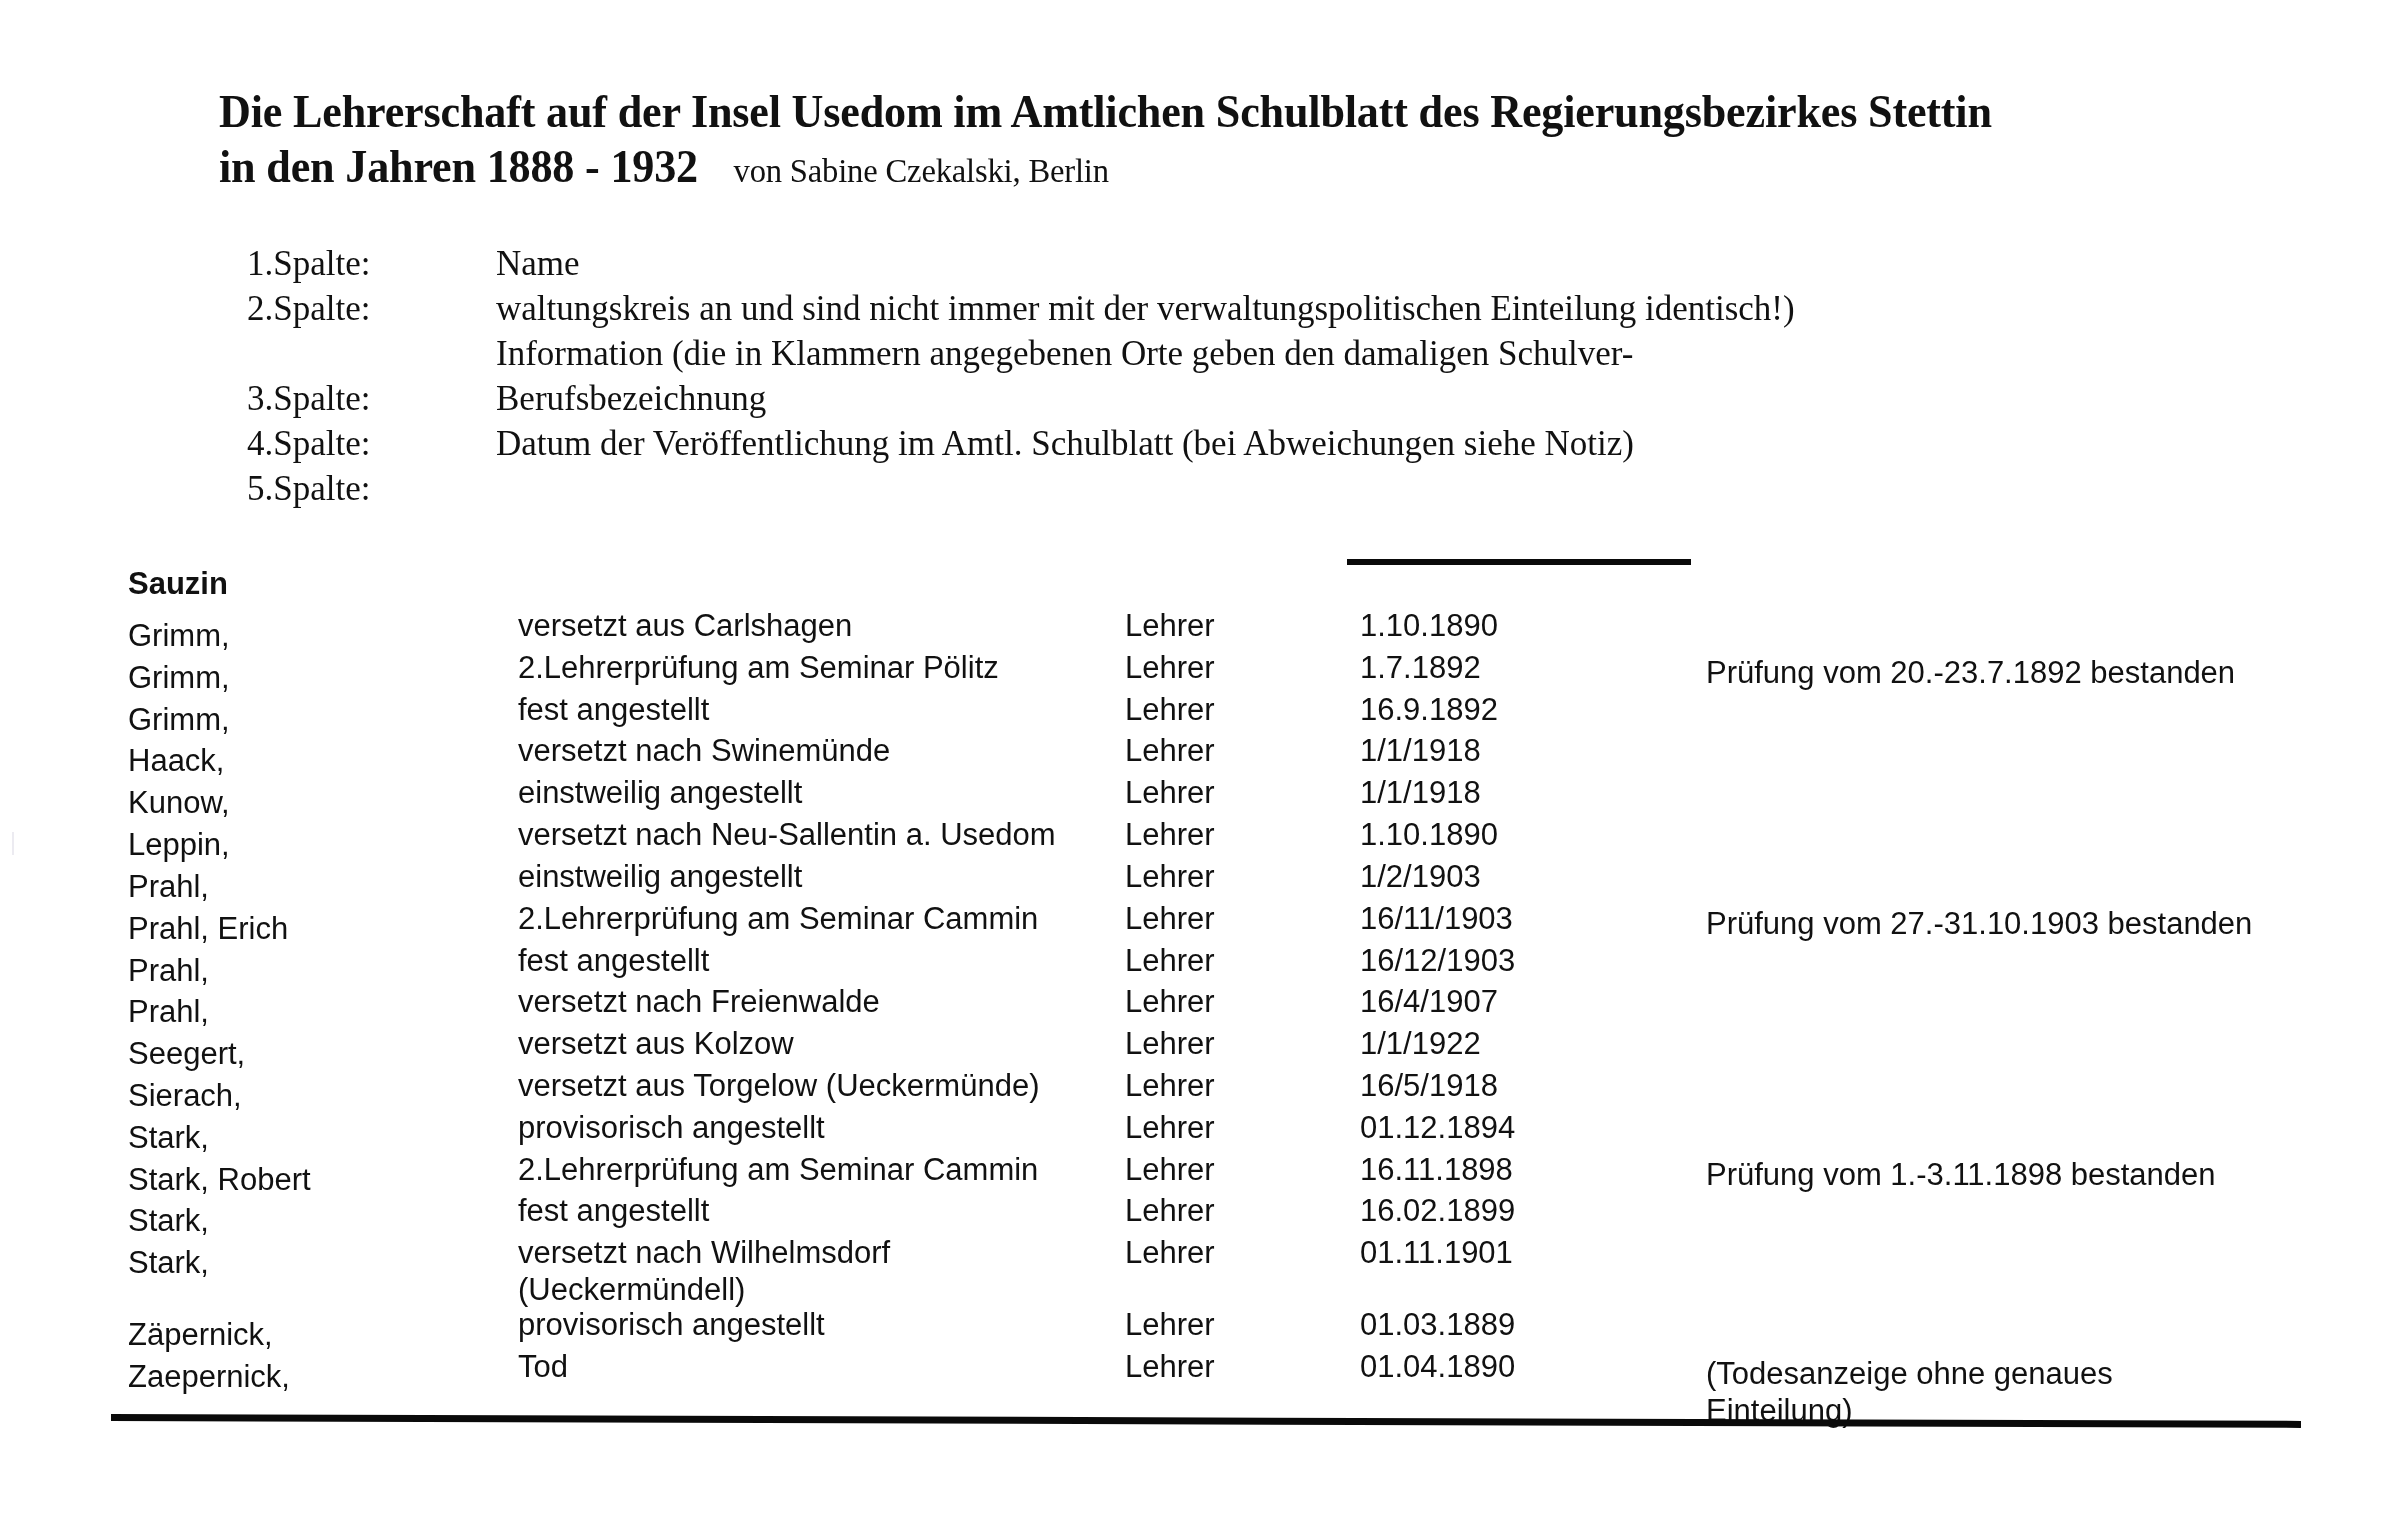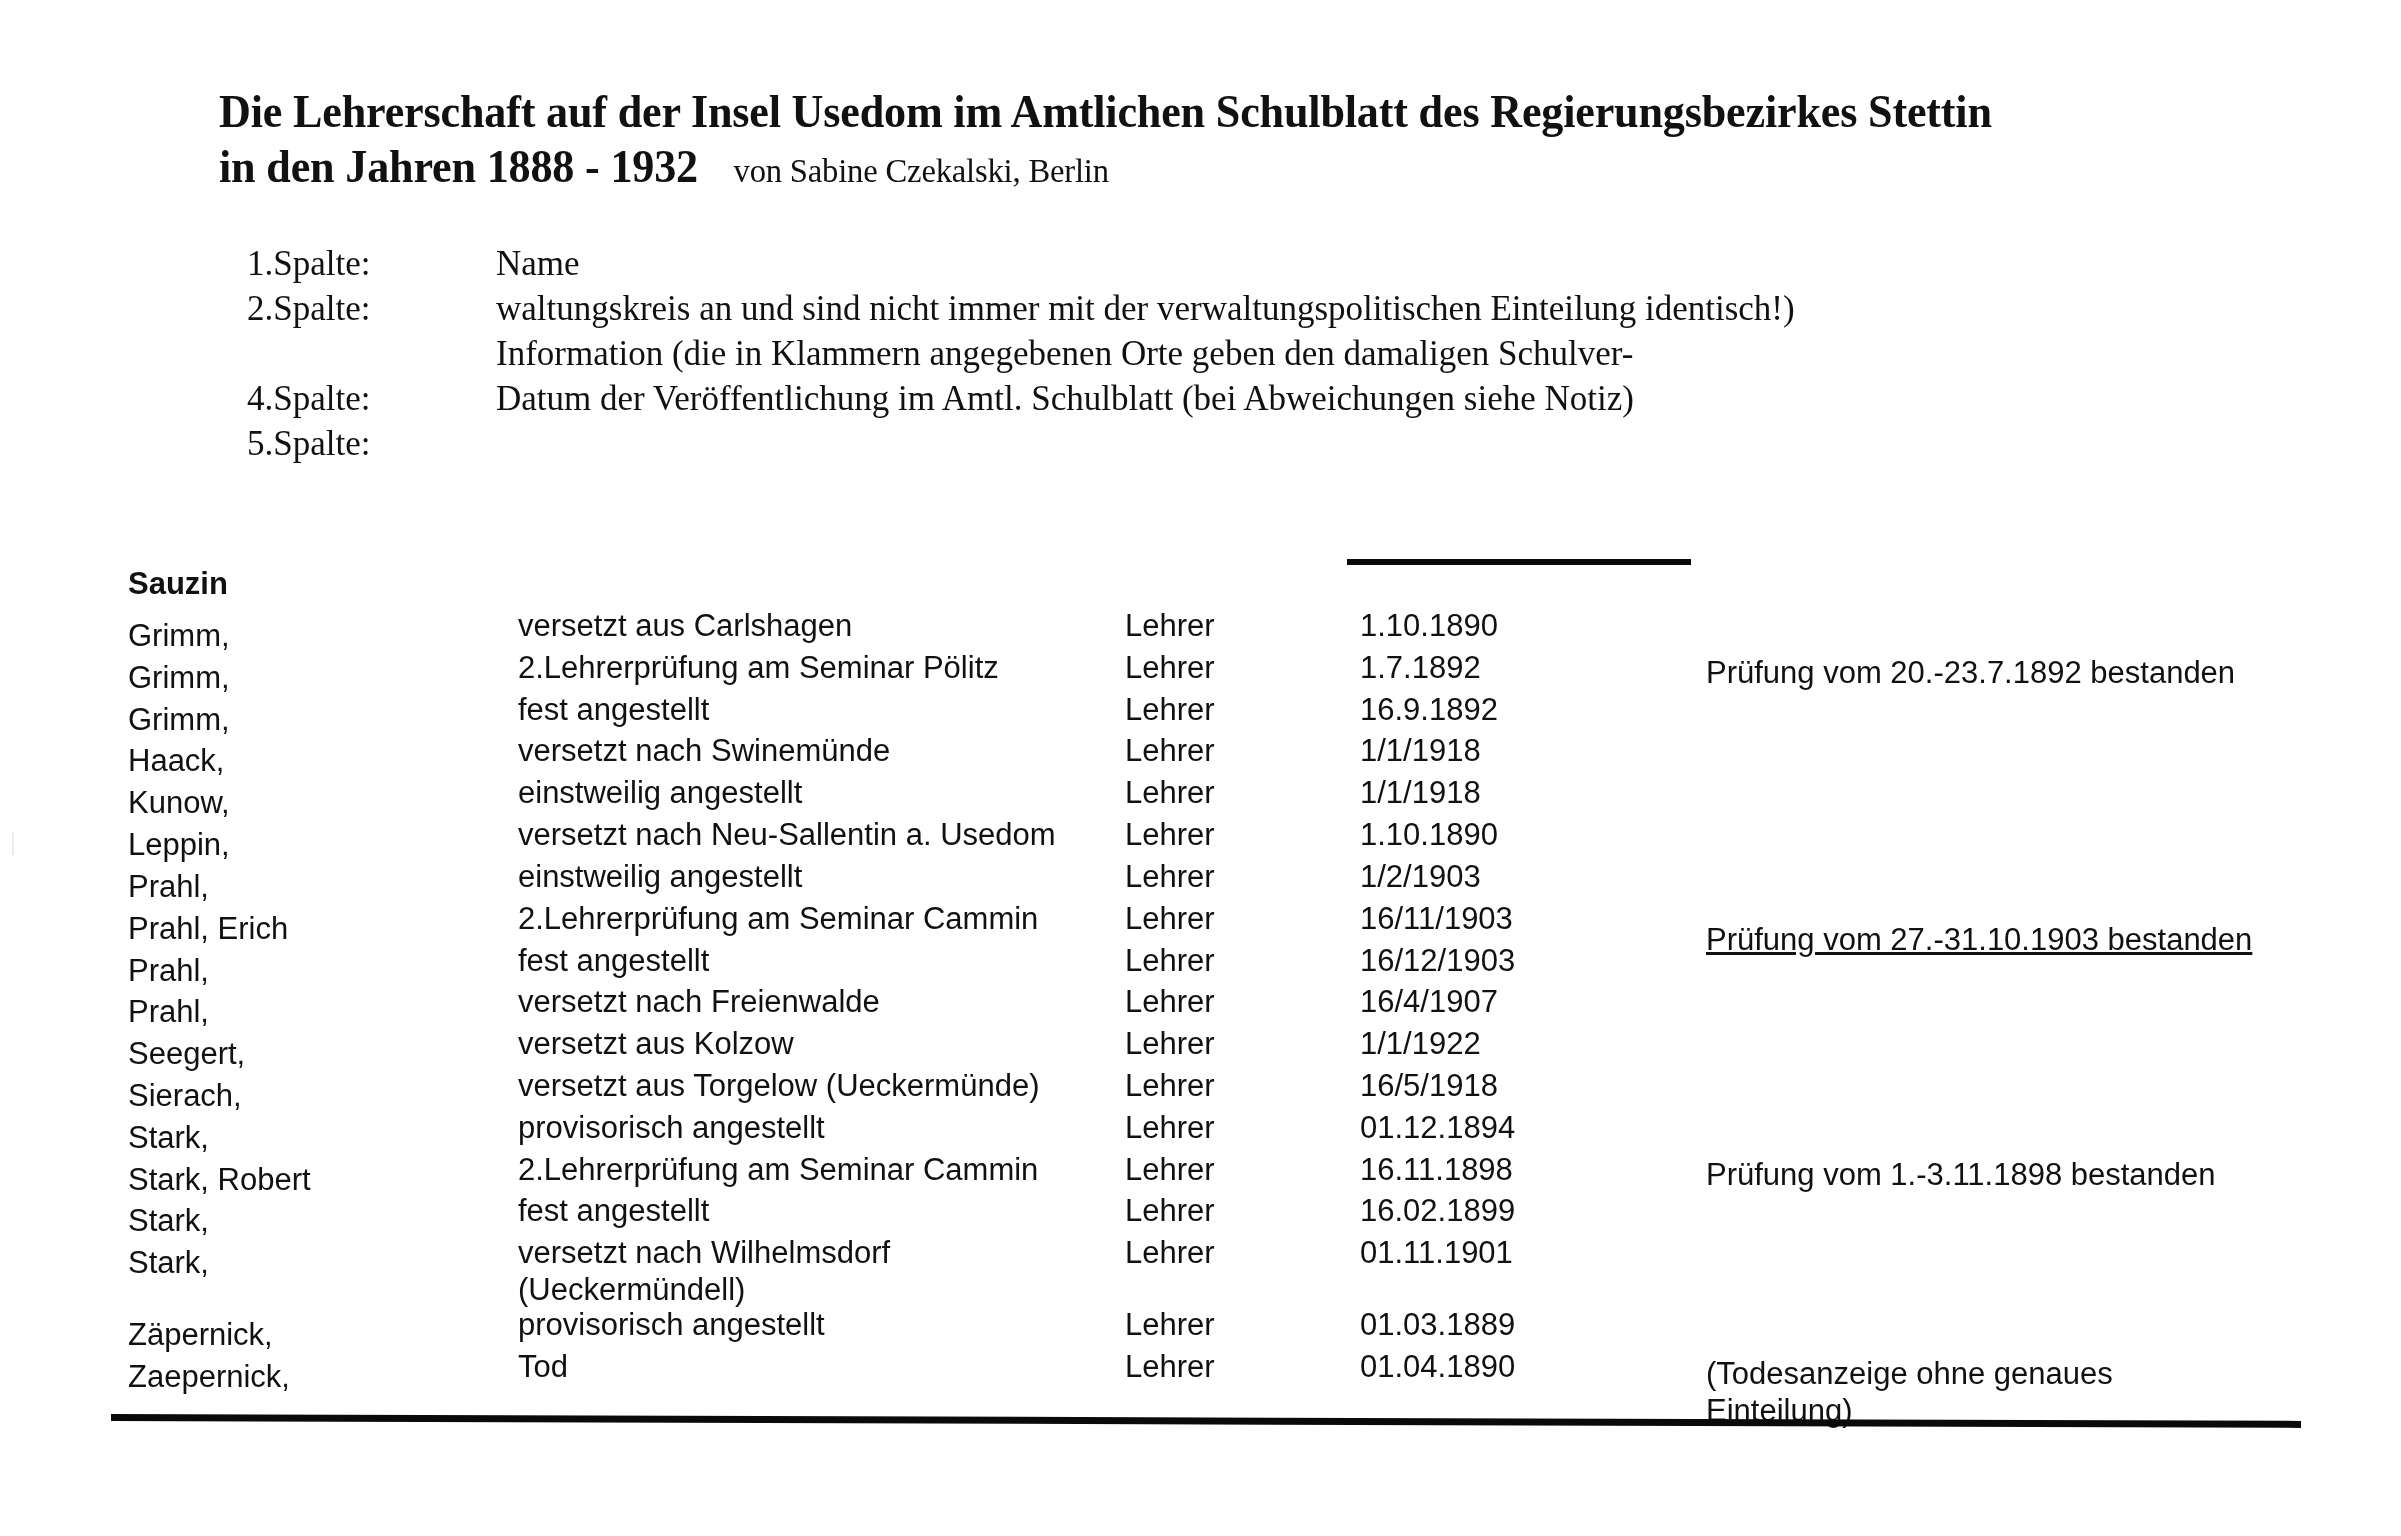--- a/index.html
+++ b/index.html
@@ -54,20 +54,26 @@
       </div>
     </div>
     <div class="legend-row">
       <div class="legend-key">2.Spalte:</div>
       <div class="legend-val">
         <span class="cont">waltungskreis an und sind nicht immer mit der verwaltungspolitischen Einteilung identisch!)</span>
         <span class="cont">Information (die in Klammern angegebenen Orte geben den damaligen Schulver-</span>
       </div>
     </div>
     <div class="legend-row">
+      <div class="legend-key">3.Spalte:</div>
+      <div class="legend-val">
+        <span class="cont">Berufsbezeichnung</span>
+      </div>
+    </div>
+    <div class="legend-row">
       <div class="legend-key">4.Spalte:</div>
       <div class="legend-val">
         <span class="cont">Datum der Veröffentlichung im Amtl. Schulblatt (bei Abweichungen siehe Notiz)</span>
       </div>
     </div>
     <div class="legend-row">
       <div class="legend-key">5.Spalte:</div>
     </div>
   </div>
 
@@ -134,21 +140,21 @@
       <div class="cell c-job">Lehrer</div>
       <div class="cell c-date">1/2/1903</div>
     </div>
     <div class="row" style="top: 900px;">
       <div class="cell c-name">Prahl, Erich</div>
       <div class="cell c-info multiline">
         <span>2.Lehrerprüfung am Seminar Cammin</span>
       </div>
       <div class="cell c-job">Lehrer</div>
       <div class="cell c-date">16/11/1903</div>
-      <div class="cell c-note multiline" style="top: 21px; text-decoration: underline;">
+      <div class="cell c-note multiline" style="top: 5px;">
         <span>Prüfung vom 27.-31.10.1903 bestanden</span>
       </div>
     </div>
     <div class="row" style="top: 942px;">
       <div class="cell c-name">Prahl,</div>
       <div class="cell c-info multiline">
         <span>fest angestellt</span>
       </div>
       <div class="cell c-job">Lehrer</div>
       <div class="cell c-date">16/12/1903</div>

